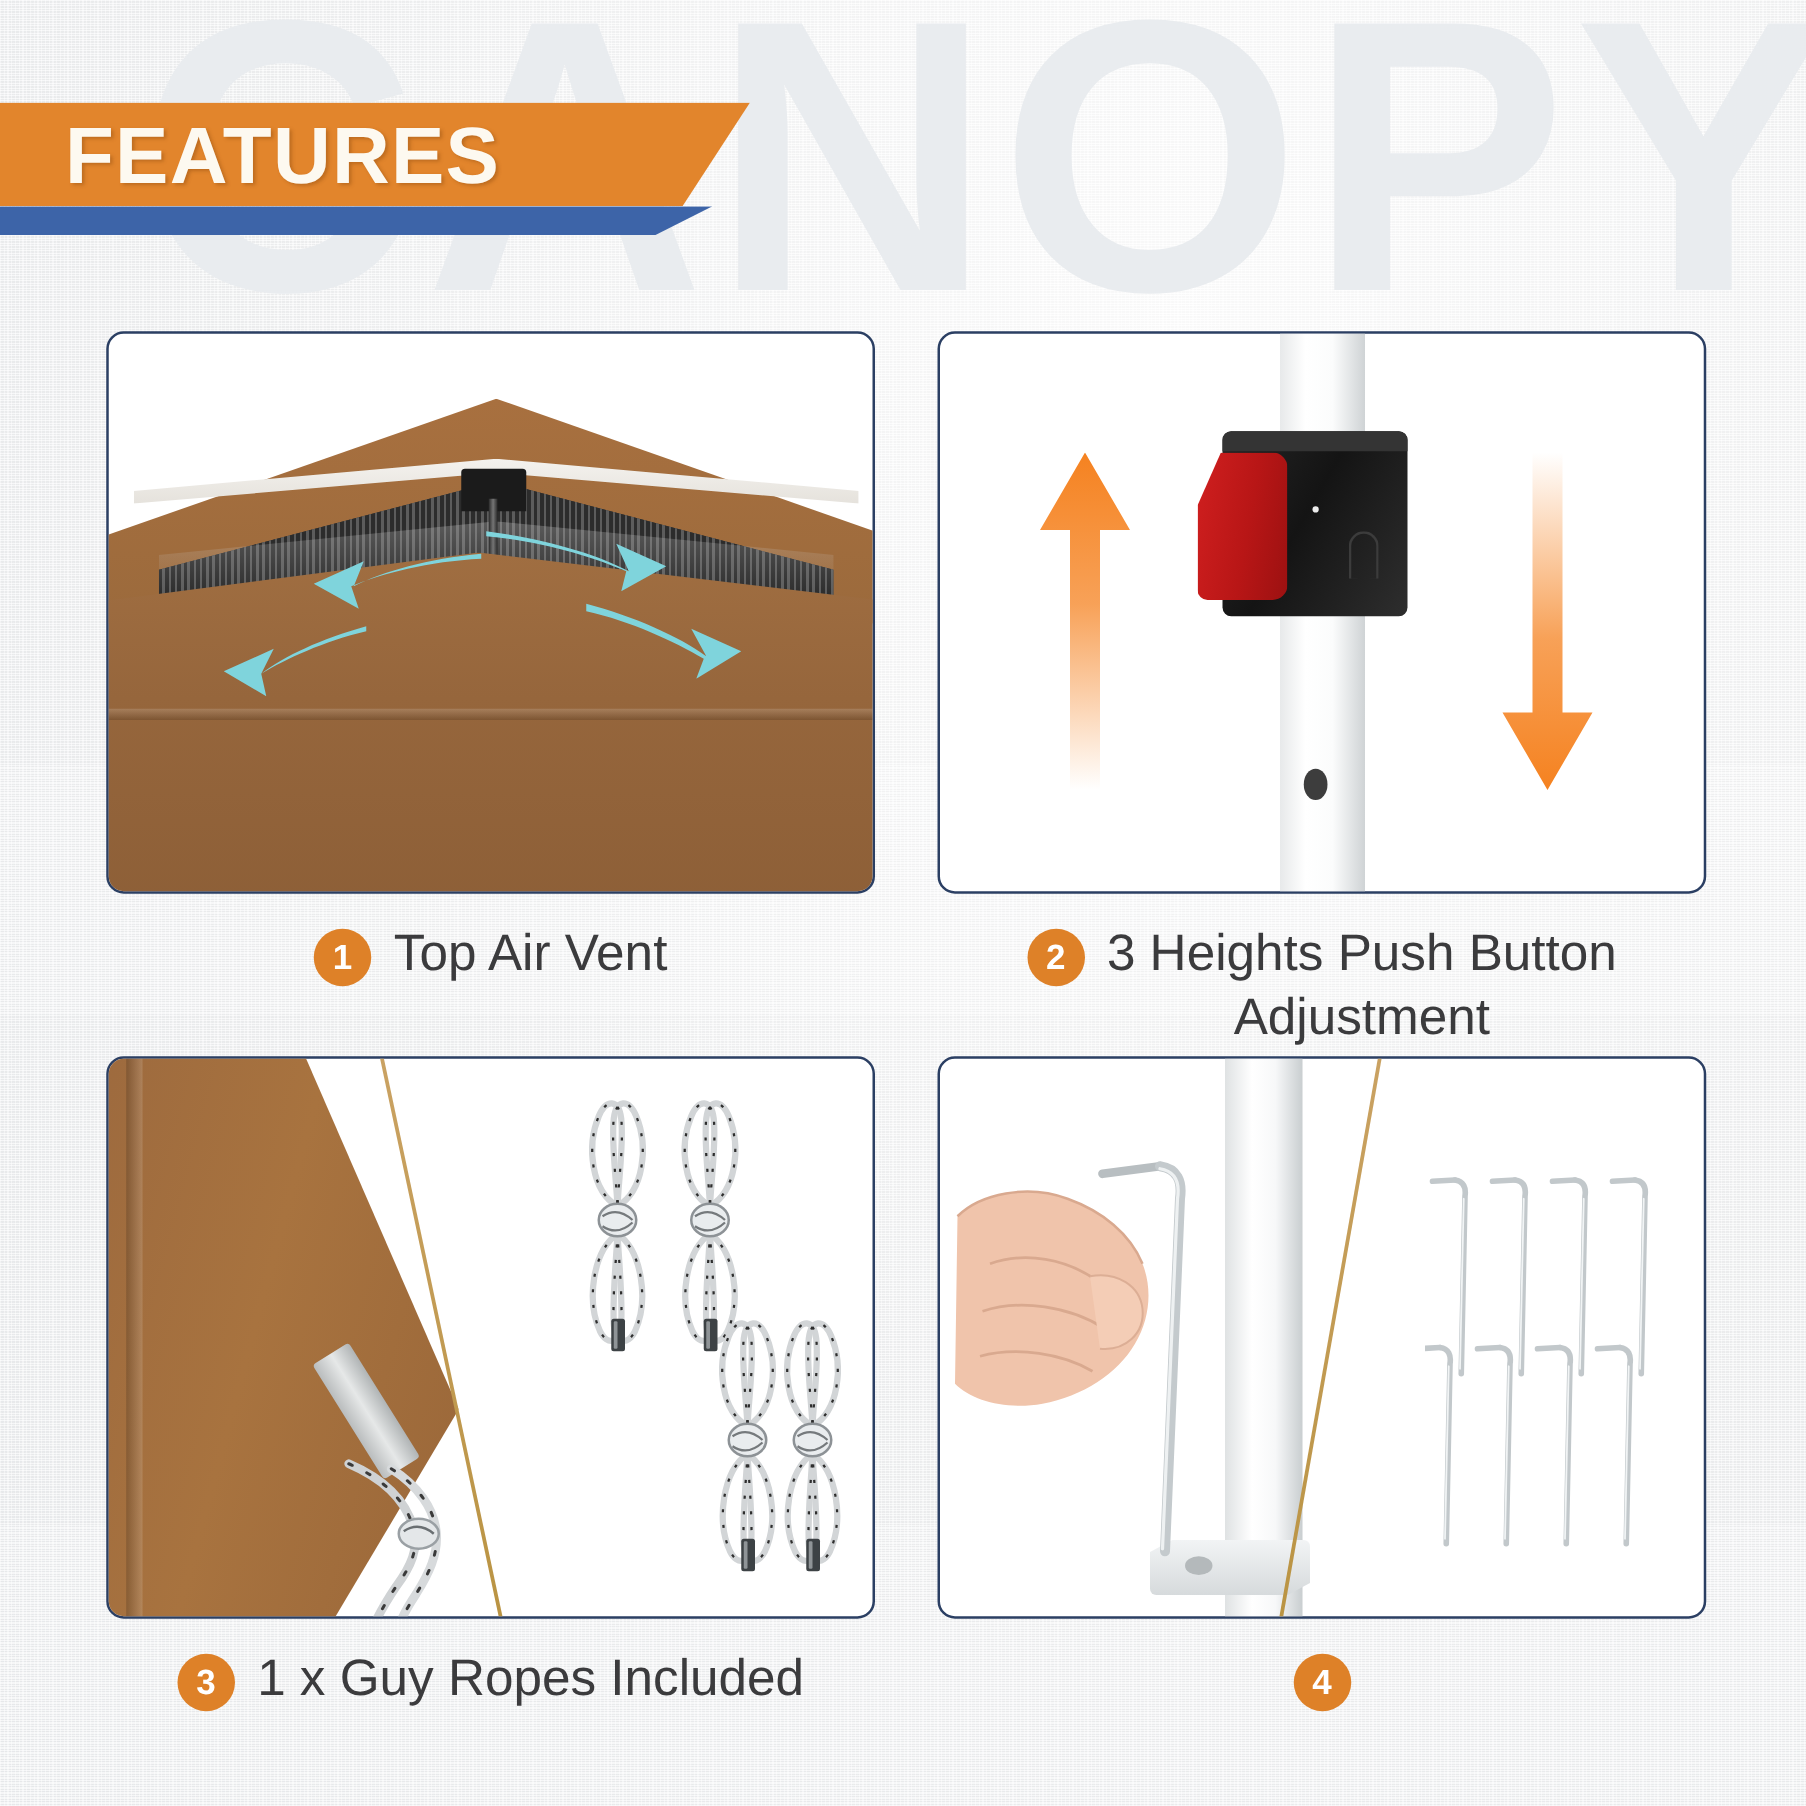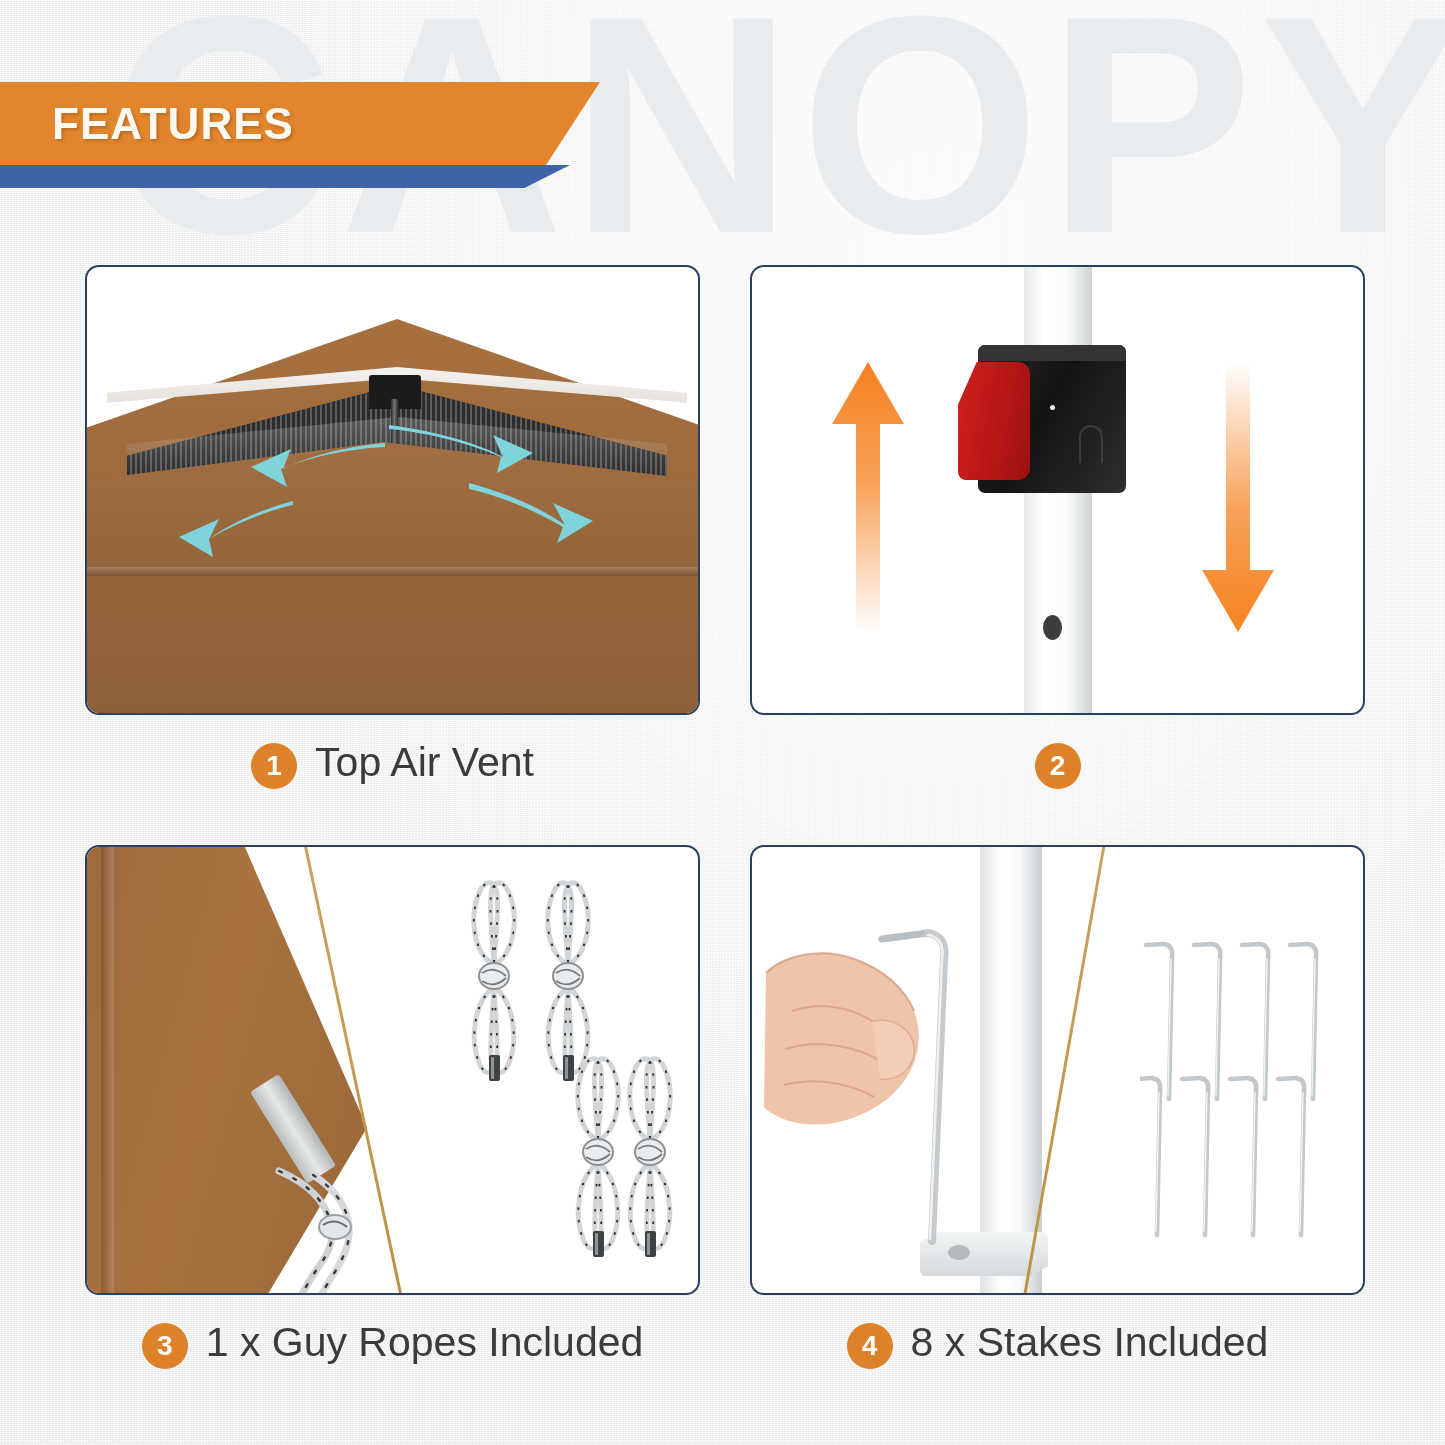--- a/index.html
+++ b/index.html
@@ -66,21 +66,21 @@
     top: 83px; left: 0;
     width: 570px;
     height: 23px;
     background: #3d64a8;
     clip-path: polygon(0 0, 100% 0, 92% 100%, 0 100%);
   }
   .banner-label {
     position: absolute;
     top: 11px;
     left: 52px;
-    font-size: 44px;
+    font-size: 64px;
     font-weight: bold;
     color: #fdf9f0;
     letter-spacing: 1px;
     text-shadow: 2px 2px 3px rgba(120,60,10,.35);
     line-height: 62px;
   }
 
   
   .grid {
     position: absolute;
@@ -414,20 +414,24 @@
               <stop offset="0.55" stop-color="#f58220" stop-opacity="0.75"></stop>
               <stop offset="1" stop-color="#f58220" stop-opacity="1"></stop>
             </linearGradient>
           </defs>
           <path d="M38 270 L74 208 L50 208 L50 0 L26 0 L26 208 L2 208 Z" fill="url(#dng)"></path>
         </svg>
       </div>
     </div>
     <div class="caption">
       <div class="badge">2</div>
+      <div class="cap-text cap-wide">
+        <div>3 Heights Push Button</div>
+        <div>Adjustment</div>
+      </div>
     </div>
   </div>
 
   <div class="feature">
     <div class="panel">
       <div class="fabric-corner"></div>
       <div class="fabric-hem"></div>
       <div class="strap"></div>
       <div class="divider-line"></div>
 
@@ -596,17 +600,16 @@
             <path d="M175 20 L172 156"></path>
           <path d="M19 154 L16 292"></path>
             <path d="M67 154 L64 292"></path>
           <path d="M115 154 L112 292"></path>
             <path d="M163 154 L160 292"></path>
         </g>
       </svg>
     </div>
     <div class="caption">
       <div class="badge">4</div>
-      <div class="cap-text cap-wide">8 x Stakes Included</div>
     </div>
   </div>
 
 </div>
 
 </body></html>

